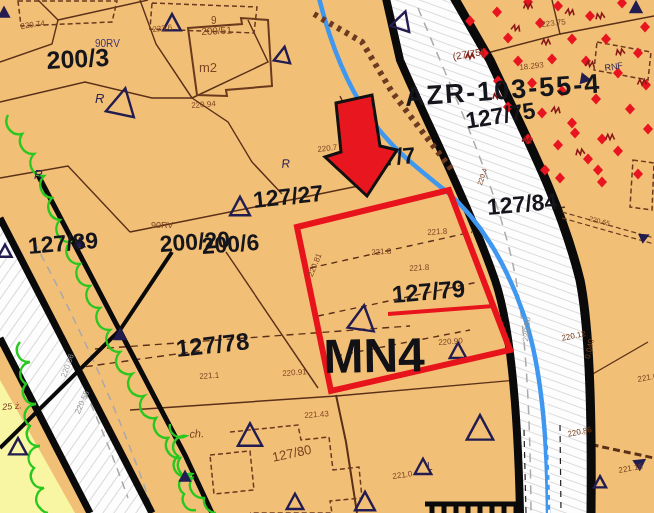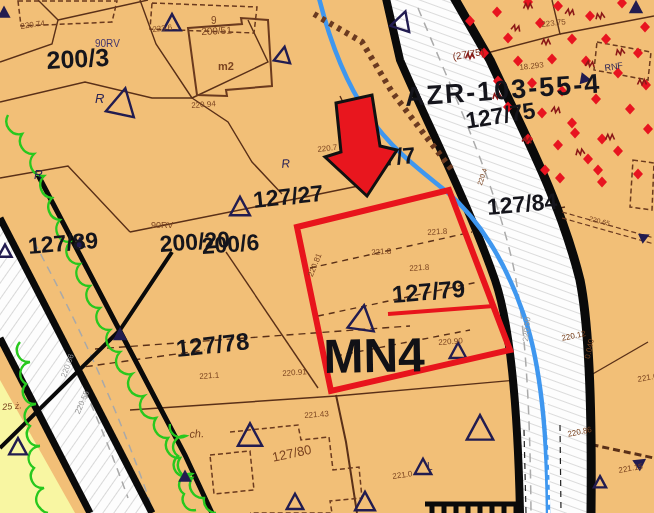--- a/index.html
+++ b/index.html
@@ -212,21 +212,21 @@
       <span class="map-label" style="left: 27px; top: 235px; font-size: 23px; color: rgb(21, 21, 28); font-weight: 700; transform: rotate(-5deg);">127/89</span>
       <span class="map-label" style="left: 159px; top: 233px; font-size: 23px; color: rgb(21, 21, 28); font-weight: 700; transform: rotate(-4deg);">200/20</span>
       <span class="map-label" style="left: 201px; top: 235px; font-size: 23px; color: rgb(21, 21, 28); font-weight: 700; transform: rotate(-4deg);">200/6</span>
       <span class="map-label" style="left: 391px; top: 283px; font-size: 24px; color: rgb(21, 21, 28); font-weight: 700; transform: rotate(-5deg);">127/79</span>
       <span class="map-label" style="left: 323px; top: 333px; font-size: 48px; color: rgb(17, 17, 22); font-weight: 800; transform: rotate(-1deg);">MN4</span>
       <span class="map-label" style="left: 175px; top: 337px; font-size: 24px; color: rgb(21, 21, 28); font-weight: 700; transform: rotate(-6deg);">127/78</span>
       <span class="map-label" style="left: 20px; top: 23px; font-size: 8px; color: rgb(123, 68, 32); font-weight: 400; transform: rotate(-8deg);">220.74</span>
       <span class="map-label" style="left: 152px; top: 26px; font-size: 8px; color: rgb(123, 68, 32); font-weight: 400; transform: rotate(-6deg);">223.6</span>
       <span class="map-label" style="left: 211px; top: 16px; font-size: 10px; color: rgb(123, 68, 32); font-weight: 400; transform: rotate(0deg);">9</span>
       <span class="map-label" style="left: 201px; top: 27px; font-size: 10px; color: rgb(123, 68, 32); font-weight: 400; transform: rotate(-3deg);">200/51</span>
-      <span class="map-label" style="left: 218px; top: 61px; font-size: 11px; color: rgb(123, 68, 32); font-weight: 700; transform: rotate(0deg);">m2</span>
+      <span class="map-label" style="left: 199px; top: 61px; font-size: 13px; color: rgb(123, 68, 32); font-weight: 400; transform: rotate(0deg);">m2</span>
       <span class="map-label" style="left: 191px; top: 102px; font-size: 8px; color: rgb(123, 68, 32); font-weight: 400; transform: rotate(-4deg);">220.94</span>
       <span class="map-label" style="left: 541px; top: 21px; font-size: 8px; color: rgb(123, 68, 32); font-weight: 400; transform: rotate(-6deg);">223.75</span>
       <span class="map-label" style="left: 519px; top: 64px; font-size: 8px; color: rgb(123, 68, 32); font-weight: 400; transform: rotate(-6deg);">18.293</span>
       <span class="map-label" style="left: 452px; top: 52px; font-size: 10px; color: rgb(123, 42, 24); font-weight: 400; transform: rotate(-9deg);">(27/75)</span>
       <span class="map-label" style="left: 317px; top: 146px; font-size: 8px; color: rgb(123, 68, 32); font-weight: 400; transform: rotate(-6deg);">220.7</span>
       <span class="map-label" style="left: 95px; top: 39px; font-size: 10px; color: rgb(65, 53, 110); font-weight: 400; transform: rotate(0deg);">90RV</span>
       <span class="map-label" style="left: 151px; top: 221px; font-size: 9px; color: rgb(123, 68, 32); font-weight: 400; transform: rotate(0deg);">90RV</span>
       <span class="map-label" style="left: 95px; top: 92px; font-size: 13px; color: rgb(42, 35, 86); font-weight: 400; font-style: italic; transform: rotate(0deg);">R</span>
       <span class="map-label" style="left: 34px; top: 169px; font-size: 12px; color: rgb(42, 35, 86); font-weight: 400; font-style: italic; transform: rotate(0deg);">R</span>
       <span class="map-label" style="left: 281px; top: 158px; font-size: 12px; color: rgb(42, 35, 86); font-weight: 400; font-style: italic; transform: rotate(-5deg);">R</span>

